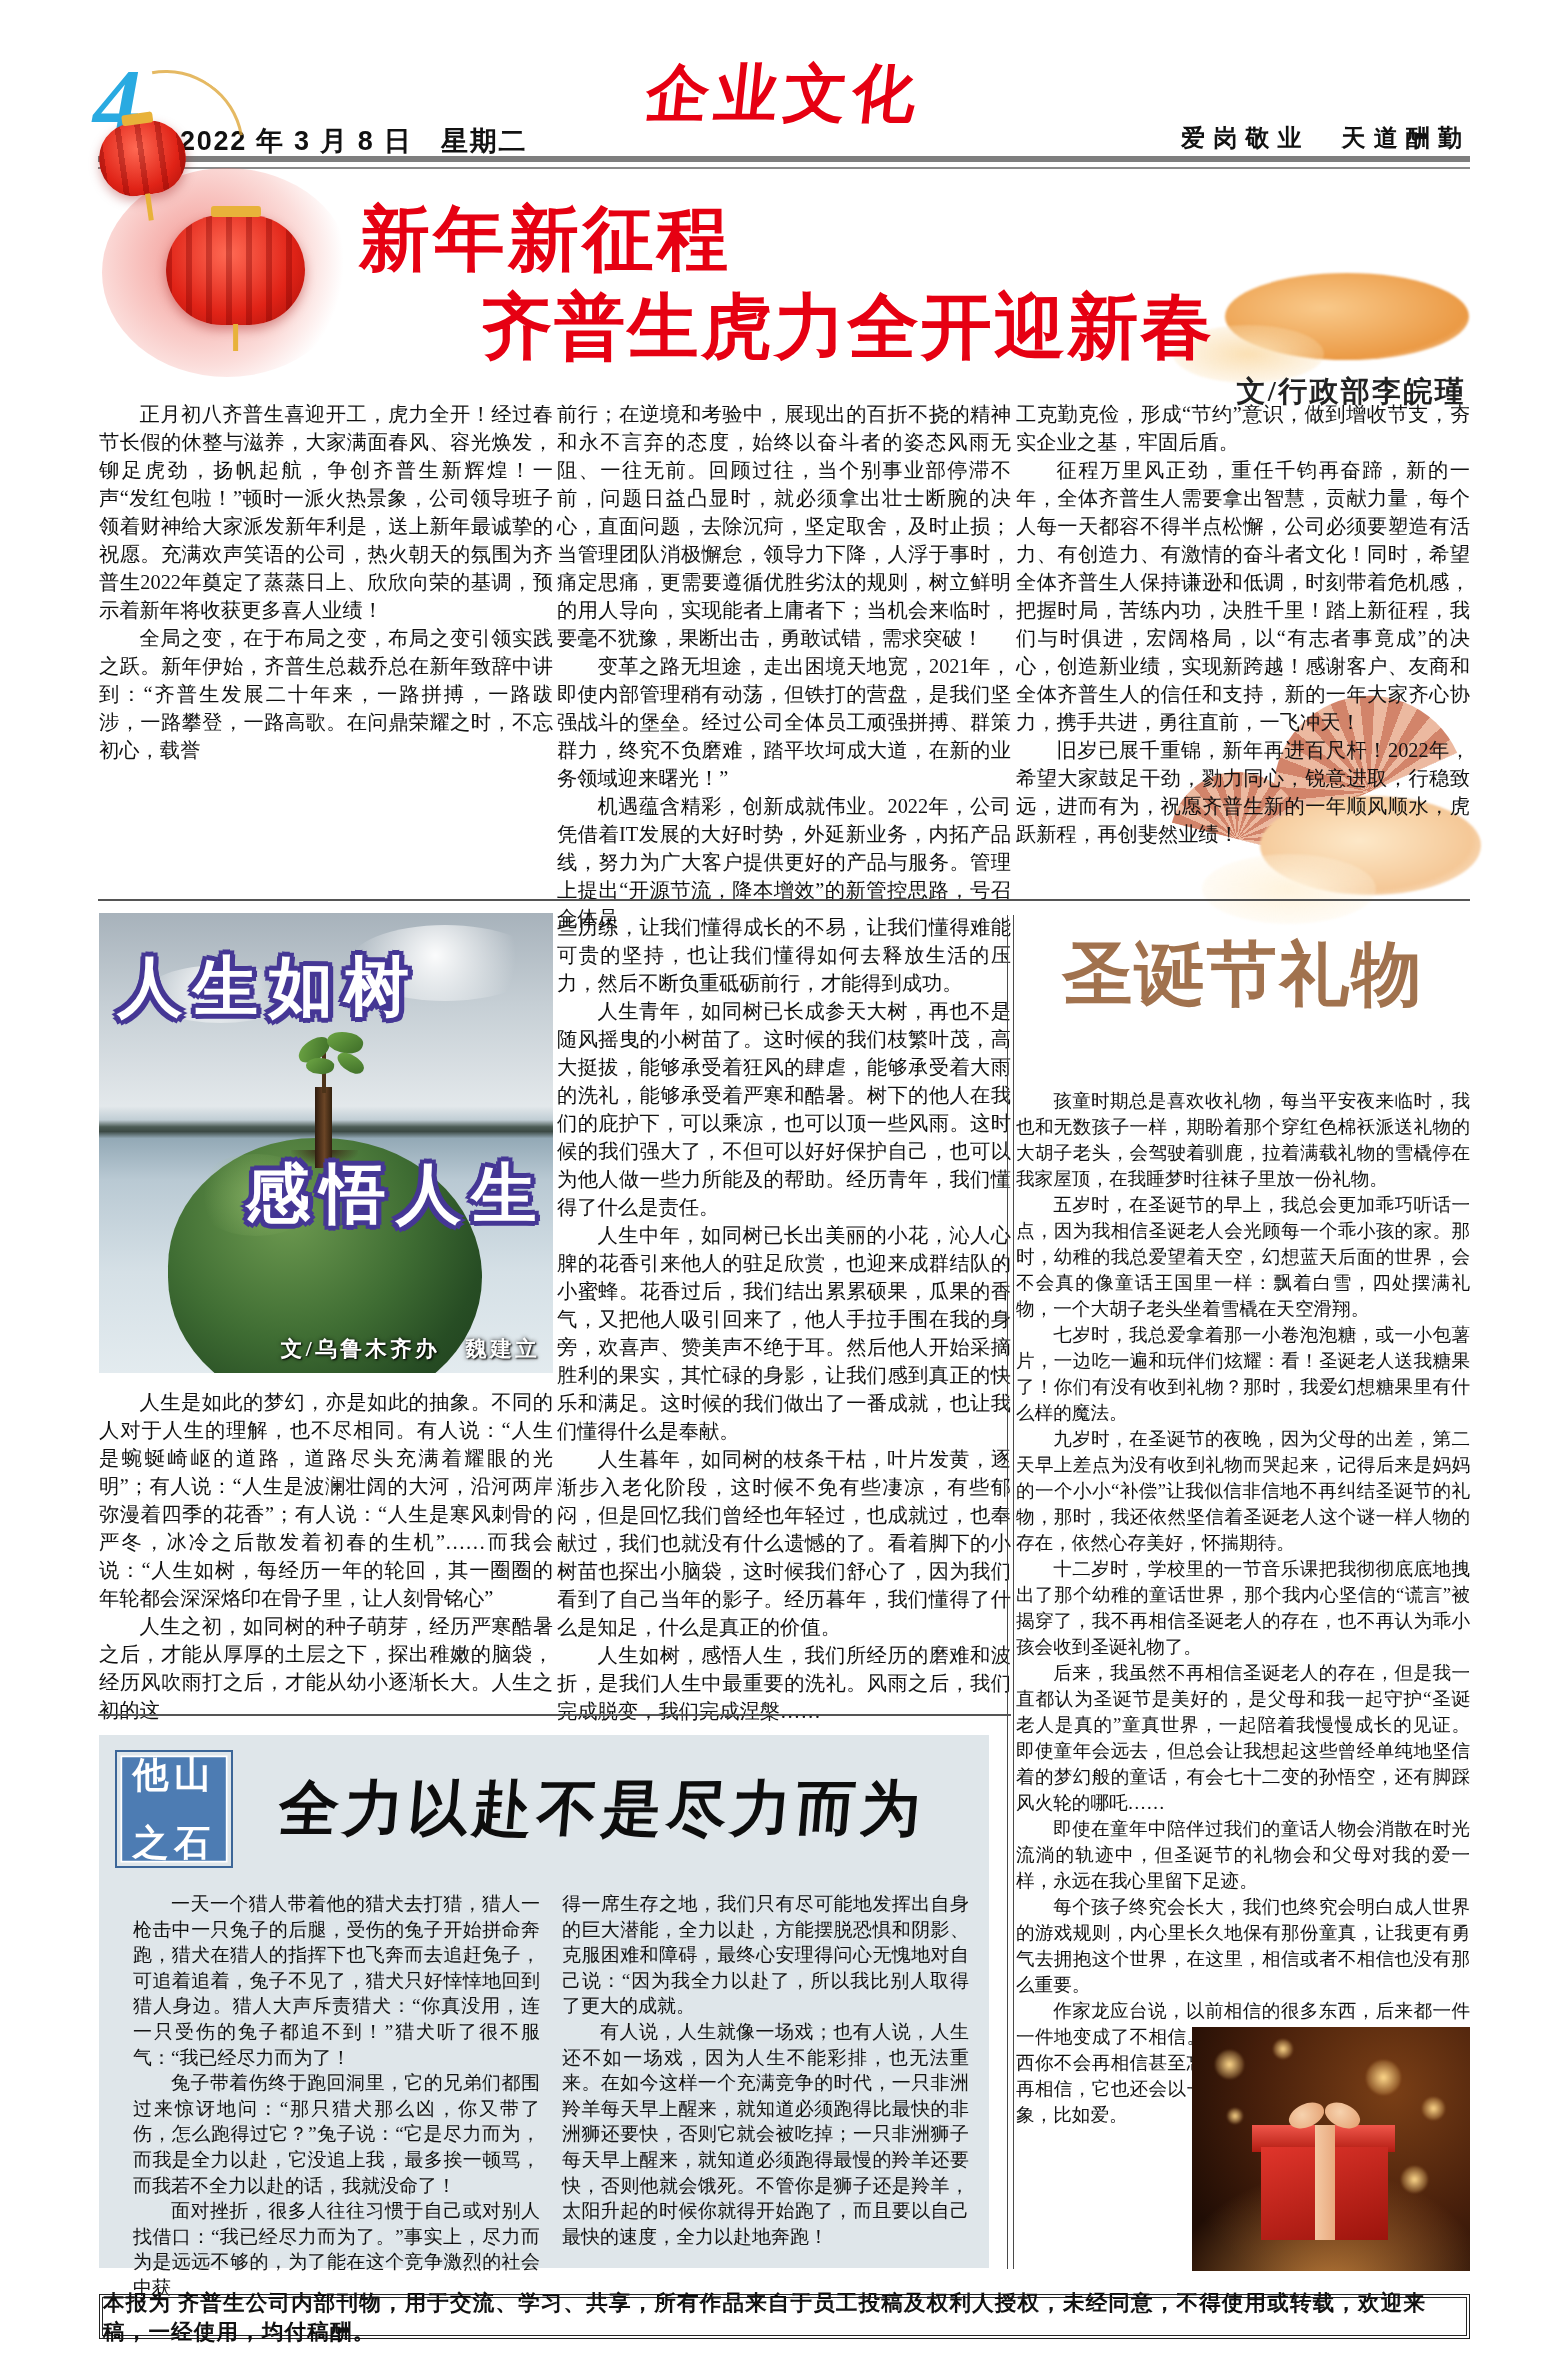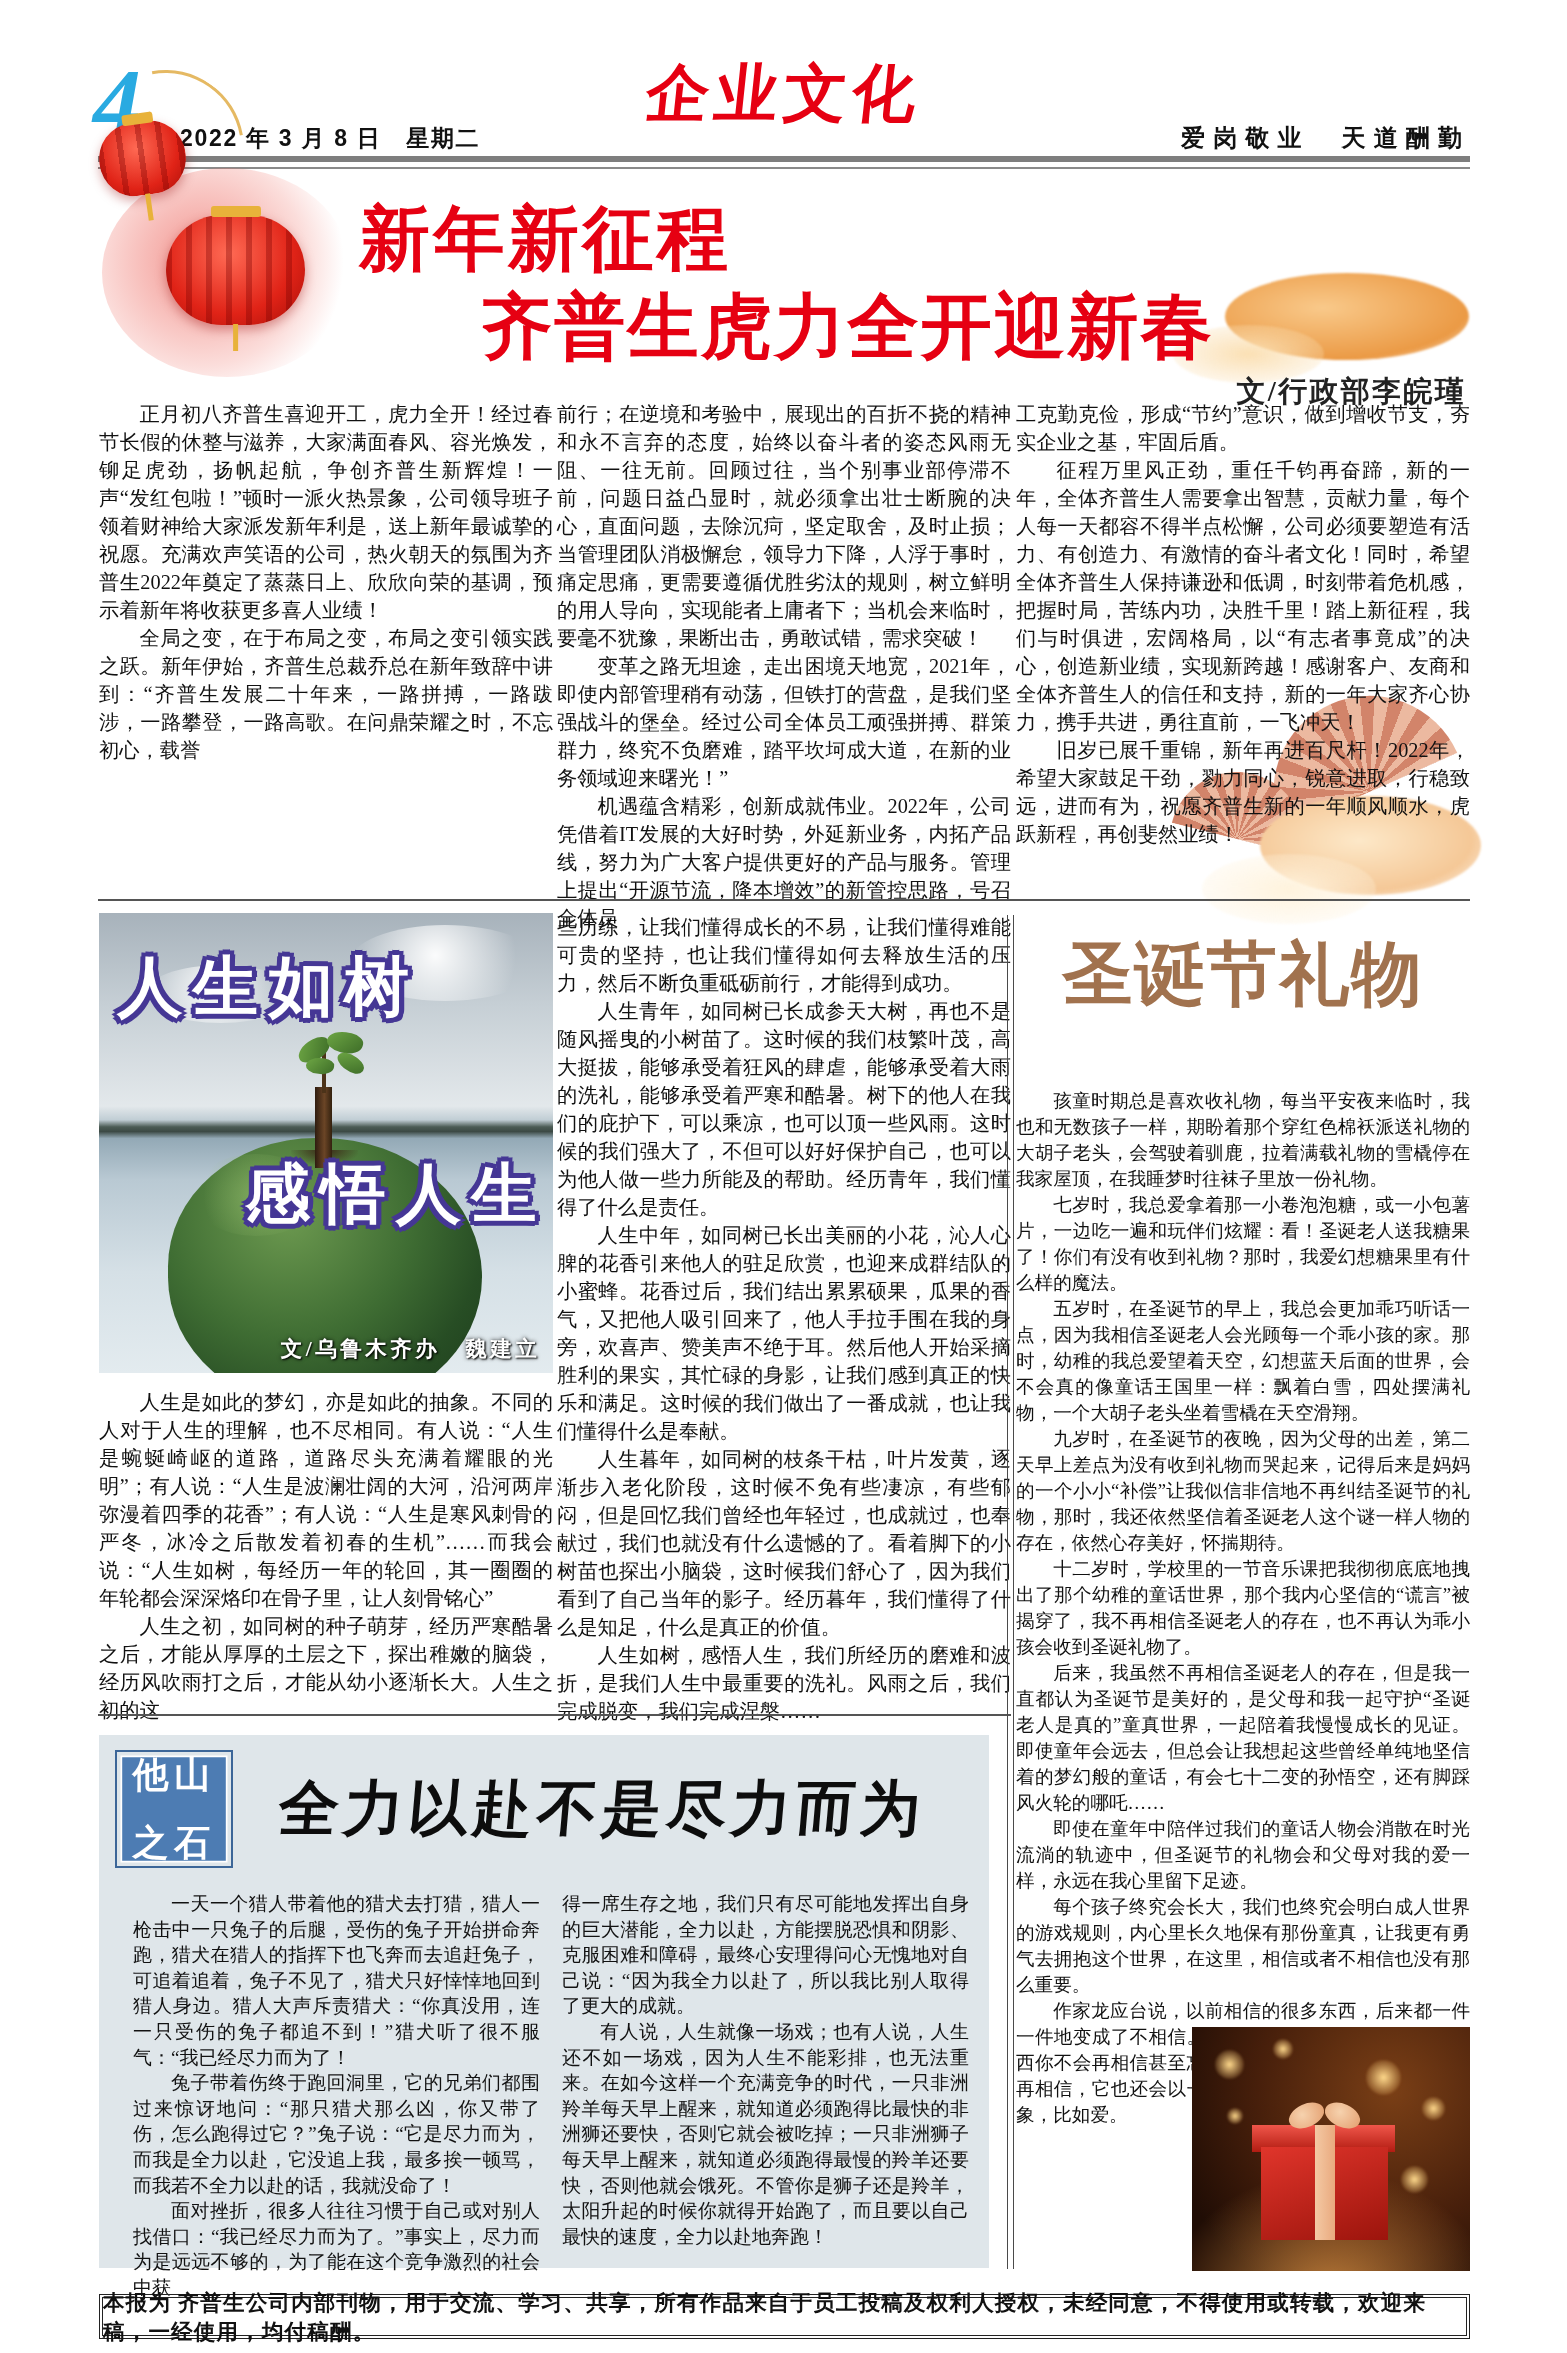--- a/index.html
+++ b/index.html
@@ -4,21 +4,21 @@
 <style>
   html,body{margin:0;padding:0;}
   body{
     width:1568px;height:2354px;position:relative;background:#ffffff;
     font-family:"Liberation Serif","DejaVu Serif",serif;color:#111;
     overflow:hidden;
   }
   .abs{position:absolute;}
   
   .page-num{left:93px;top:55px;font-size:96px;font-weight:bold;font-style:italic;color:#29aae1;line-height:1;}
-  .hdr-date{left:180px;top:123px;font-size:23px;font-weight:bold;letter-spacing:1.7px;font-family:"Liberation Sans",sans-serif;}
+  .hdr-date{left:180px;top:123px;font-size:27px;font-weight:bold;letter-spacing:1.7px;font-family:"Liberation Sans",sans-serif;}
   .hdr-title{left:50%;top:51px;transform:translateX(-50%) skewX(-6deg);font-size:63px;font-weight:900;color:#e60012;letter-spacing:5.8px;}
   .hdr-slogan{right:98px;top:122px;font-size:24px;font-weight:bold;letter-spacing:8.1px;font-family:"Liberation Sans",sans-serif;}
   .rule-a{left:98px;top:156px;width:1372px;height:6.4px;background:#7e7e7e;}
   .rule-b{left:98px;top:167px;width:1372px;height:2.3px;background:#8a8a8a;}
   
   .hl1{left:359px;top:192px;font-size:71px;font-weight:900;color:#e60012;letter-spacing:3.5px;white-space:nowrap;}
   .hl2{left:481px;top:280px;font-size:71px;font-weight:900;color:#e60012;letter-spacing:2.3px;white-space:nowrap;}
   .hl-byline{right:102px;top:372px;font-size:29px;font-weight:bold;color:#222;letter-spacing:2.3px;z-index:5;}
   
   .lantern-glow{left:102px;top:168px;width:250px;height:209px;background:radial-gradient(circle at 40% 45%, rgba(232,60,50,.55), rgba(240,120,110,.25) 55%, rgba(255,255,255,0) 75%);border-radius:50%;}
@@ -170,22 +170,22 @@
   <p>人生中年，如同树已长出美丽的小花，沁人心脾的花香引来他人的驻足欣赏，也迎来成群结队的小蜜蜂。花香过后，我们结出累累硕果，瓜果的香气，又把他人吸引回来了，他人手拉手围在我的身旁，欢喜声、赞美声不绝于耳。然后他人开始采摘胜利的果实，其忙碌的身影，让我们感到真正的快乐和满足。这时候的我们做出了一番成就，也让我们懂得什么是奉献。</p>
   <p>人生暮年，如同树的枝条干枯，叶片发黄，逐渐步入老化阶段，这时候不免有些凄凉，有些郁闷，但是回忆我们曾经也年轻过，也成就过，也奉献过，我们也就没有什么遗憾的了。看着脚下的小树苗也探出小脑袋，这时候我们舒心了，因为我们看到了自己当年的影子。经历暮年，我们懂得了什么是知足，什么是真正的价值。</p>
   <p>人生如树，感悟人生，我们所经历的磨难和波折，是我们人生中最重要的洗礼。风雨之后，我们完成脱变，我们完成涅槃……</p>
 </div>
 <div class="abs rule-left"></div>
 <div class="abs vsep"></div>
 
 <div class="abs xmas-title">圣诞节礼物</div>
 <div class="abs xmas-col">
   <p>孩童时期总是喜欢收礼物，每当平安夜来临时，我也和无数孩子一样，期盼着那个穿红色棉袄派送礼物的大胡子老头，会驾驶着驯鹿，拉着满载礼物的雪橇停在我家屋顶，在我睡梦时往袜子里放一份礼物。</p>
+  <p>五岁时，在圣诞节的早上，我总会更加乖巧听话一点，因为我相信圣诞老人会光顾每一个乖小孩的家。那时，幼稚的我总爱望着天空，幻想蓝天后面的世界，会不会真的像童话王国里一样：飘着白雪，四处摆满礼物，一个大胡子老头坐着雪橇在天空滑翔。</p>
   <p>七岁时，我总爱拿着那一小卷泡泡糖，或一小包薯片，一边吃一遍和玩伴们炫耀：看！圣诞老人送我糖果了！你们有没有收到礼物？那时，我爱幻想糖果里有什么样的魔法。</p>
-  <p>五岁时，在圣诞节的早上，我总会更加乖巧听话一点，因为我相信圣诞老人会光顾每一个乖小孩的家。那时，幼稚的我总爱望着天空，幻想蓝天后面的世界，会不会真的像童话王国里一样：飘着白雪，四处摆满礼物，一个大胡子老头坐着雪橇在天空滑翔。</p>
   <p>九岁时，在圣诞节的夜晚，因为父母的出差，第二天早上差点为没有收到礼物而哭起来，记得后来是妈妈的一个小小“补偿”让我似信非信地不再纠结圣诞节的礼物，那时，我还依然坚信着圣诞老人这个谜一样人物的存在，依然心存美好，怀揣期待。</p>
   <p>十二岁时，学校里的一节音乐课把我彻彻底底地拽出了那个幼稚的童话世界，那个我内心坚信的“谎言”被揭穿了，我不再相信圣诞老人的存在，也不再认为乖小孩会收到圣诞礼物了。</p>
   <p>后来，我虽然不再相信圣诞老人的存在，但是我一直都认为圣诞节是美好的，是父母和我一起守护“圣诞老人是真的”童真世界，一起陪着我慢慢成长的见证。即使童年会远去，但总会让我想起这些曾经单纯地坚信着的梦幻般的童话，有会七十二变的孙悟空，还有脚踩风火轮的哪吒……</p>
   <p>即使在童年中陪伴过我们的童话人物会消散在时光流淌的轨迹中，但圣诞节的礼物会和父母对我的爱一样，永远在我心里留下足迹。</p>
   <p>每个孩子终究会长大，我们也终究会明白成人世界的游戏规则，内心里长久地保有那份童真，让我更有勇气去拥抱这个世界，在这里，相信或者不相信也没有那么重要。</p>
   <p>作家龙应台说，以前相信的很多东西，后来都一件一件地变成了不相信。是的，随着年龄的增长，有些东西你不会再相信甚至忘了它，但是有些东西，即使你不再相信，它也还会以一种特别的方式给你留下最深的印象，比如爱。</p>
 </div>
 
 <div class="abs gift-img">
   <div class="bokeh" style="left:23px;top:23px;width:29px;height:29px;"></div>

